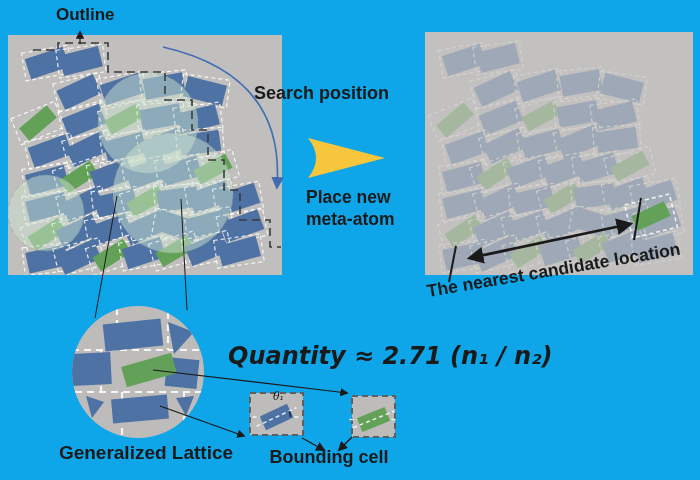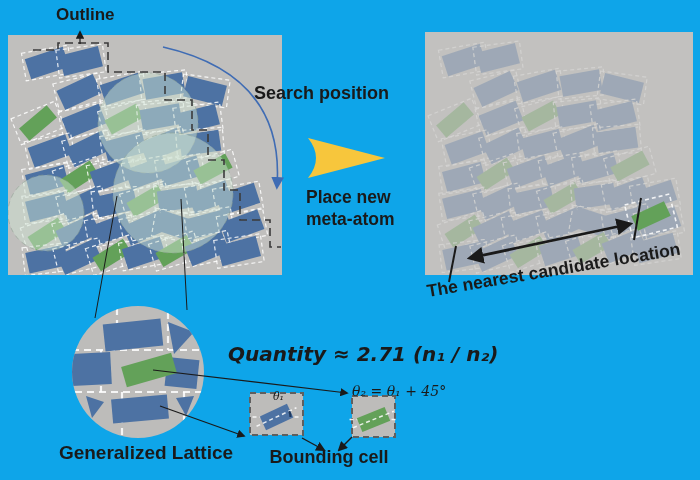--- a/index.html
+++ b/index.html
@@ -5,21 +5,21 @@
   html,body{margin:0;padding:0;background:#fff;}
   #stage{position:relative;width:700px;height:480px;background:#0ea5e9;overflow:hidden;
          font-family:"Liberation Sans",sans-serif;color:#111;}
   #diagram{position:absolute;left:0;top:0;}
   .lbl{position:absolute;font-weight:bold;color:#1a1a1a;line-height:1.2;}
   .lbl-outline{left:56px;top:5px;font-size:17px;}
   .lbl-search{left:254px;top:83px;font-size:18px;}
   .lbl-place{left:306px;top:186px;font-size:17.5px;white-space:pre-line;line-height:22px;}
   .lbl-nearest{left:427px;top:281px;width:282px;font-size:17.5px;
                transform:rotate(-9.5deg);transform-origin:0 50%;}
-  .lbl-quantity{left:228px;top:342px;font-size:20px;font-style:italic;
+  .lbl-quantity{left:228px;top:342px;font-size:24px;font-style:italic;
                 font-family:"DejaVu Sans",sans-serif;}
   .lbl-genlattice{left:50px;top:442px;width:192px;text-align:center;font-size:19px;}
   .lbl-bounding{left:260px;top:447px;width:138px;text-align:center;font-size:18px;}
   .lbl-theta1{left:273px;top:390px;font-size:11px;font-weight:normal;font-style:italic;
               font-family:"DejaVu Serif",serif;}
   .lbl-theta2{left:352px;top:383px;font-size:14px;font-weight:normal;font-style:italic;
               font-family:"DejaVu Serif",serif;white-space:nowrap;}
 </style>
 </head>
 <body>
@@ -275,14 +275,13 @@
 
   <div class="lbl lbl-outline">Outline</div>
   <div class="lbl lbl-place">Place new
 meta-atom</div>
   <div class="lbl lbl-search">Search position</div>
   <div class="lbl lbl-nearest">The nearest candidate location</div>
   <div class="lbl lbl-quantity">Quantity ≈ 2.71 (n₁ / n₂)</div>
   <div class="lbl lbl-bounding">Bounding cell</div>
   <div class="lbl lbl-genlattice">Generalized Lattice</div>
   <div class="lbl lbl-theta1">θ₁</div>
-  <div class="lbl lbl-theta2">θ₂ = θ₁ + 45°</div>
 </div>
 
 </body></html>

